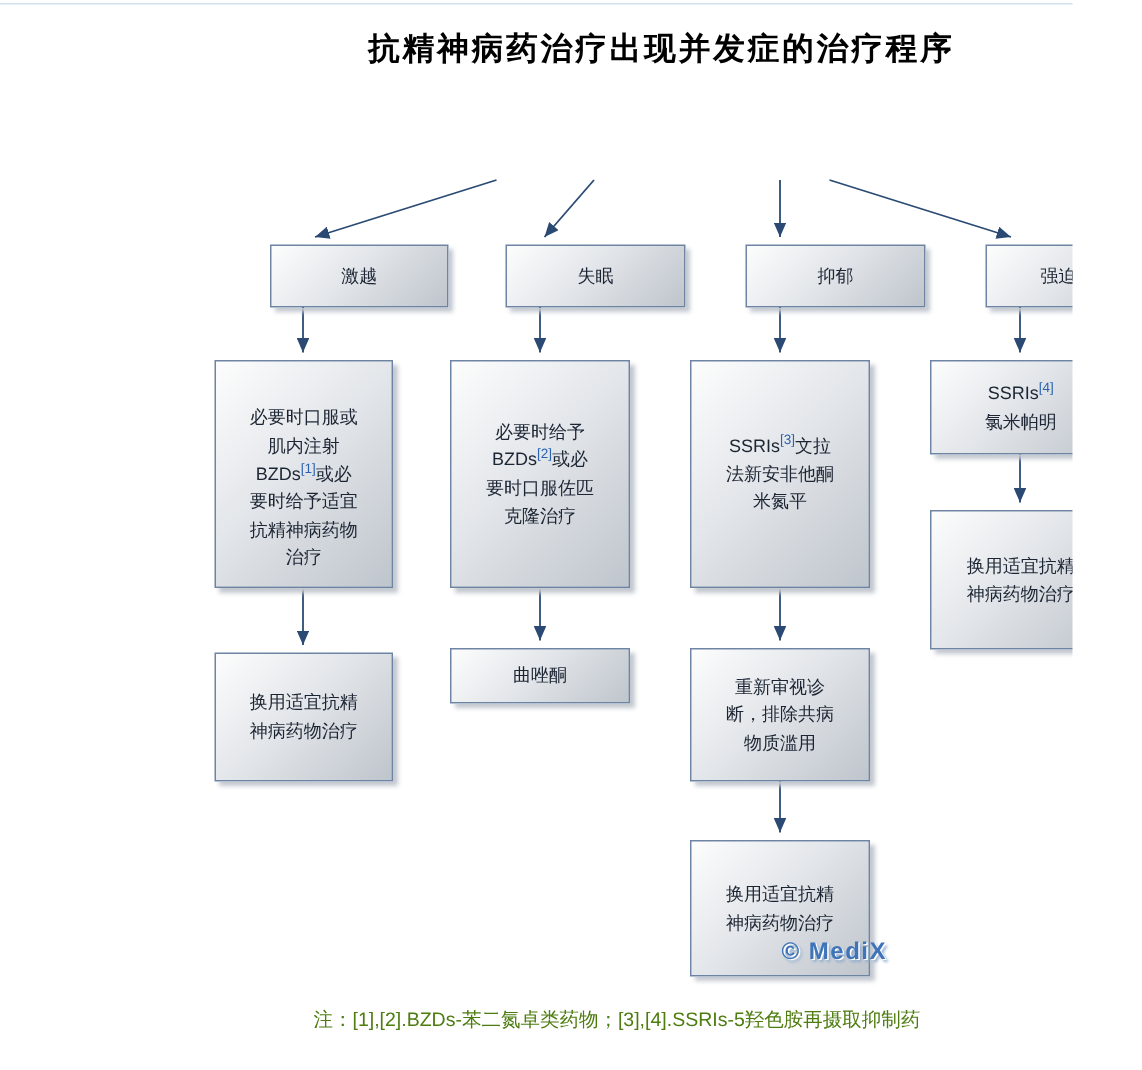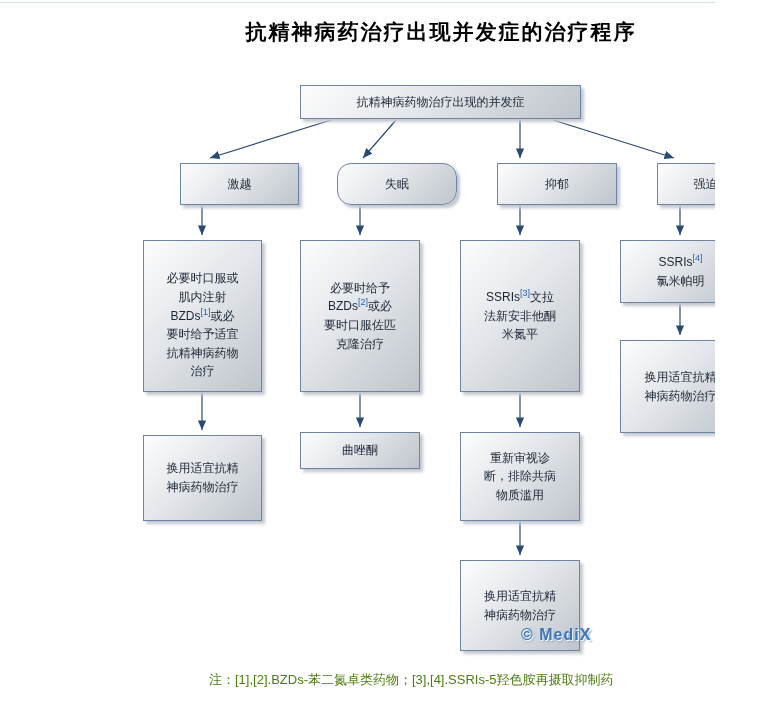--- a/index.html
+++ b/index.html
@@ -11,21 +11,21 @@
   .arrows{position:absolute;top:0;left:0;}
   .arrow{stroke:#2a4a73;stroke-width:1.2;fill:none;}
   .box{position:absolute;box-sizing:border-box;
        background:linear-gradient(135deg,#fdfdfd 0%,#e3e6ea 45%,#bfc5cc 100%);
        border:1px solid #6e84a3;box-shadow:3px 3px 3px #c3c8cf;
        display:flex;align-items:center;justify-content:center;
        text-align:center;font-size:12px;color:#1c2533;line-height:1.55;}
   .root{left:300px;top:85px;width:281px;height:34px;padding:4px 10px;}
   .hdr{height:38px;top:163px;padding:20px;margin-left:37px;}
   #h1{left:143px;width:119px;}
-  #h2{left:300px;width:120px;border-radius:14px;}
+  #h2{left:300px;width:120px;}
   #h3{left:460px;width:120px;}
   #h4{left:620px;width:121px;}
   .step{padding:10px 22px;}
   #s1a{left:143px;top:240px;width:119px;height:152px;align-items:flex-end;}
   #s1b{left:300px;top:240px;width:120px;height:152px;}
   #s1c{left:460px;top:240px;width:120px;height:152px;}
   #s1d{left:620px;top:240px;width:121px;height:63px;padding:6px 18px;}
   #s2a{left:143px;top:435px;width:119px;height:86px;}
   #s2b{left:300px;top:432px;width:120px;height:37px;}
   #s2c{left:460px;top:432px;width:120px;height:89px;}
@@ -64,23 +64,20 @@
     <path class="arrow" marker-end="url(#ah)" d="M680,201 L680,235"></path>
 
     <path class="arrow" marker-end="url(#ah)" d="M202,392 L202,430"></path>
     <path class="arrow" marker-end="url(#ah)" d="M360,392 L360,427"></path>
     <path class="arrow" marker-end="url(#ah)" d="M520,392 L520,427"></path>
     <path class="arrow" marker-end="url(#ah)" d="M680,303 L680,335"></path>
 
     <path class="arrow" marker-end="url(#ah)" d="M520,521 L520,555"></path>
   </svg>
 
-  <div class="box root">
-    <span>抗精神病药物治疗出现的并发症</span>
-  </div>
 
   <div class="box hdr" id="h1">
     <span>激越</span>
   </div>
   <div class="box hdr" id="h2">
     <span>失眠</span>
   </div>
   <div class="box hdr" id="h3">
     <span>抑郁</span>
   </div>

